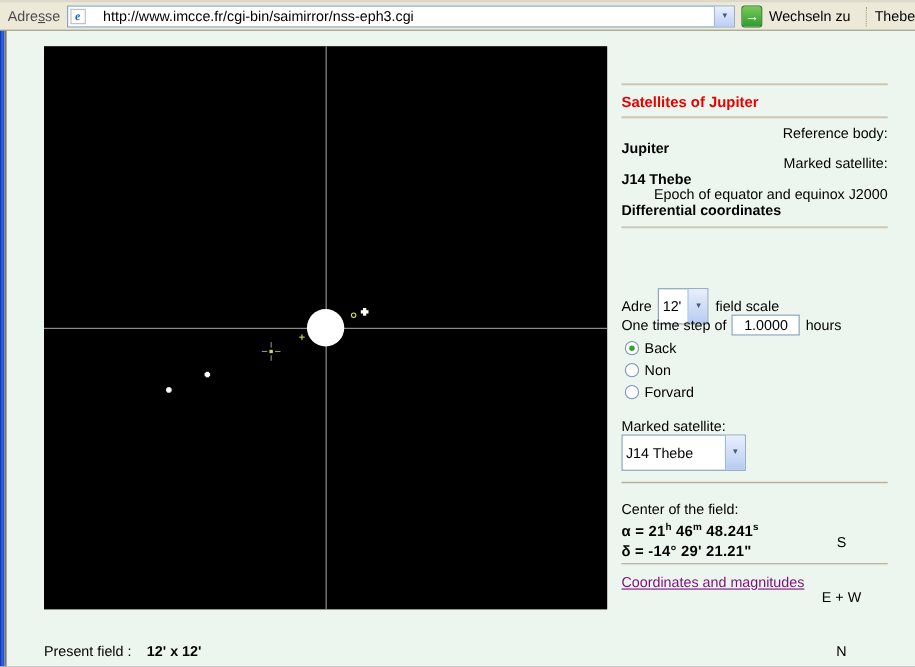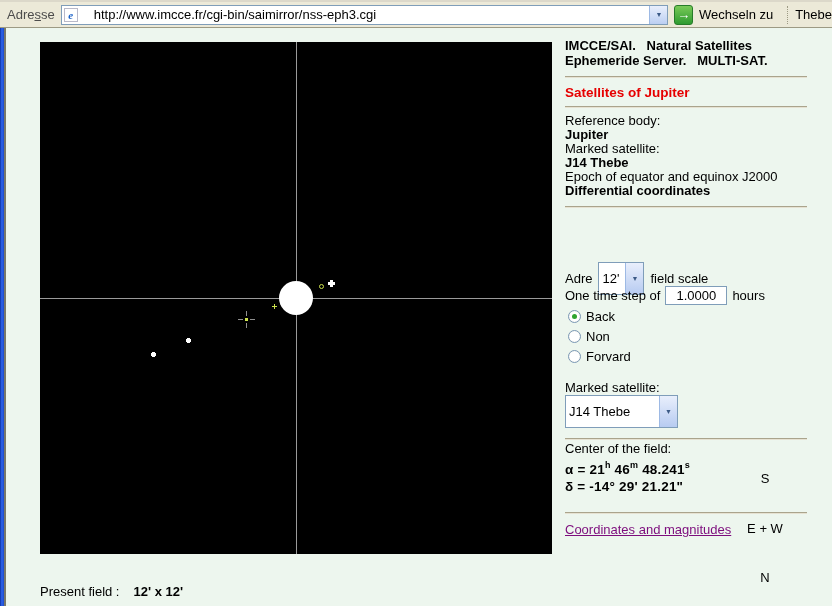--- a/index.html
+++ b/index.html
@@ -39,21 +39,21 @@
   
   #footer{position:absolute;left:40px;top:557px;line-height:14px;white-space:pre;}
   #footer b.v1{margin-left:14px;}
   
   #panel{position:absolute;left:565px;top:36px;width:242px;height:566px;}
   #panel .blk{position:absolute;left:0;width:242px;}
   .hr{height:0;border-top:1px solid #aaa48c;border-bottom:1px solid #e6e2d2;}
   .hdr{font-weight:bold;white-space:pre-wrap;line-height:15px;}
   .red-title{font-weight:bold;color:#e60000;font-size:13.5px;}
   .info{line-height:14px;}
-  .info b{display:block;} .info span{display:block;}
+  .info b{display:block;} .info span{display:block;text-align:right;}
   .xp-button{border:1px solid #003c74;border-radius:3px;height:21px;width:130px;
     background:linear-gradient(180deg,#ffffff,#f2f0e4 55%,#dfdbc8);
     font:13px "Liberation Sans",sans-serif;cursor:pointer;}
   .row{display:flex;align-items:center;}
   .xp-select{display:inline-flex;align-items:center;border:1px solid #7f9db9;background:#fff;
     height:33px;box-sizing:border-box;cursor:default;}
   .xp-select .val{padding:0 3px;flex:1;white-space:pre;}
   .xp-select .cbtn{width:17px;align-self:stretch;background:linear-gradient(180deg,#e9effc,#b7cbf1);
     border-left:1px solid #9db9e4;display:flex;align-items:center;justify-content:center;
     color:#3c5a86;font-size:7px;}
@@ -122,22 +122,20 @@
     </div>
   </div>
 
 <div id="footer">
   <div><span>Present field :</span><b class="v1">12' x 12'</b></div>
   
   
 </div>
 
 <div id="panel">
-  <div class="blk hdr" style="top:2px">IMCCE/SAI.   Natural Satellites
-Ephemeride Server.   MULTI-SAT.</div>
   <div class="blk hr" style="top:40px"></div>
   <div class="blk red-title" style="top:49px">Satellites of Jupiter</div>
   <div class="blk hr" style="top:70px"></div>
 
   <div class="blk info" style="top:78px">
     <span>Reference body:</span>
     <b>Jupiter</b>
     <span>Marked satellite:</span>
     <b>J14 Thebe</b>
     <span>Epoch of equator and equinox J2000</span>
@@ -174,21 +172,21 @@
     <span>Forvard</span>
   </div>
 
   <div class="blk" style="top:344px">Marked satellite:</div>
   <span class="xp-select" style="position:absolute;left:0;top:359px;width:113px">
     <span class="val">J14 Thebe</span>
     <span class="cbtn">▼</span>
   </span>
   <div class="blk hr" style="top:402px"></div>
 
-  <div class="blk" style="top:404px">
+  <div class="blk" style="top:418px">
     <div style="line-height:17px">Center of the field:</div>
     <div class="coord"><span>α = 21</span><sup>h</sup><span> 46</span><sup>m</sup><span> 48.241</span><sup>s</sup></div>
     <div class="coord">δ = -14° 29' 21.21"</div>
     <div class="compass">
       <div>S</div>
       <div>E + W</div>
       <div>N</div>
     </div>
   </div>
   <div class="blk hr" style="top:476px"></div>

